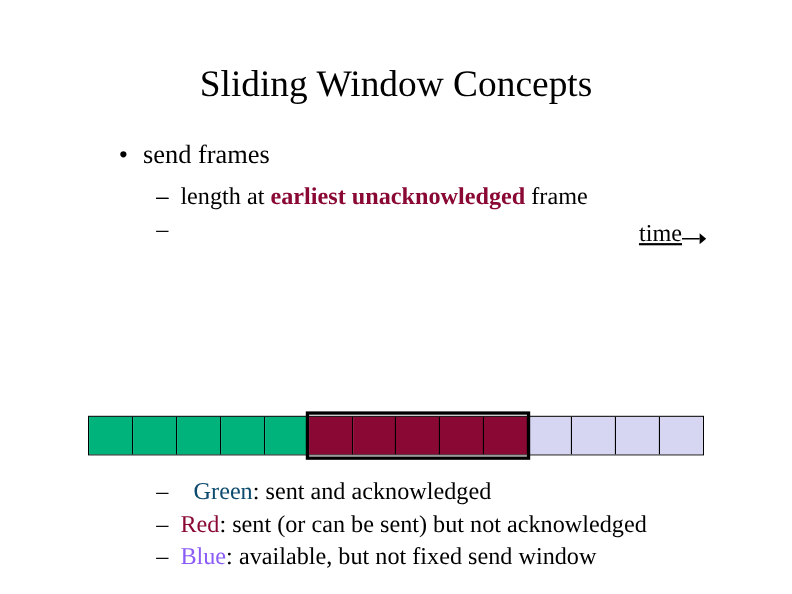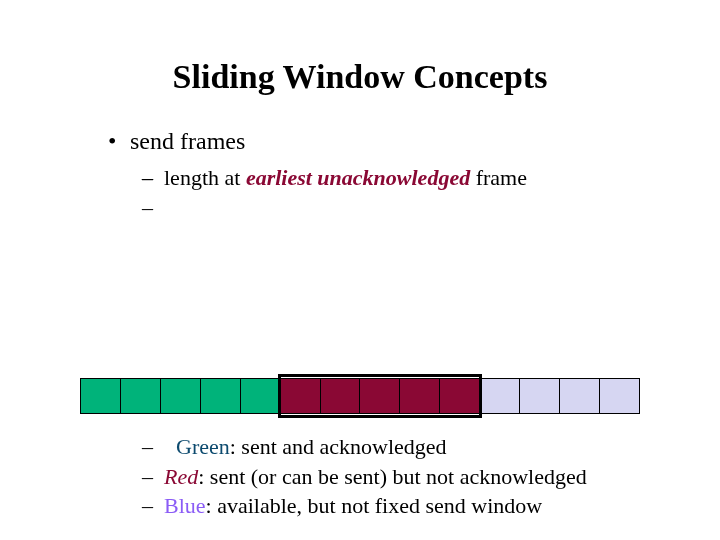--- a/index.html
+++ b/index.html
@@ -14,21 +14,21 @@
   }
   .slide {
     width: 720px;
     height: 540px;
     position: relative;
     box-sizing: border-box;
   }
   .title {
     text-align: center;
     font-size: 34px;
-    font-weight: 700;
+    font-weight: 400;
     margin-top: 58px;
   }
   .content {
     margin-left: 108px;
     margin-top: 30px;
     font-size: 24px;
   }
   .lvl1 {
     position: relative;
     padding-left: 22px;
@@ -48,21 +48,21 @@
     position: relative;
     padding-left: 22px;
     line-height: 1.35;
   }
   .lvl2 .dash {
     position: absolute;
     left: 0;
     top: 0;
   }
   .bold { font-weight: bold; }
-  .c-red { color: #8a0834; font-style: italic; }
+  .c-red { color: #8a0834; }
   .c-green { color: #0c4a6e; margin-left: 12px; }
   .c-blue { color: #8b5cf6; }
 
   .time-row {
     position: relative;
     margin-top: 6px;
     height: 30px;
   }
   .time-label {
     position: absolute;
@@ -133,20 +133,29 @@
       </div>
       <div class="lvl2">
         <span class="dash">–</span>
         <span>length at </span><span class="bold c-red">earliest unacknowledged</span><span> frame</span>
       </div>
       <div class="lvl2">
         <span class="dash">–</span>
       </div>
     </div>
 
+    <div class="time-row">
+      <span class="time-label">time</span>
+      <span class="time-arrow">
+        <svg width="22" height="12" viewBox="0 0 22 12">
+          <line x1="0" y1="6" x2="16" y2="6" stroke="#000" stroke-width="1.5"></line>
+          <polygon points="16,1 22,6 16,11" fill="#000"></polygon>
+        </svg>
+      </span>
+    </div>
   </div>
 
   <div class="strip-wrap">
     <div class="strip">
       <div class="cell g"></div>
       <div class="cell g"></div>
       <div class="cell g"></div>
       <div class="cell g"></div>
       <div class="cell g"></div>
       <div class="cell r"></div>

